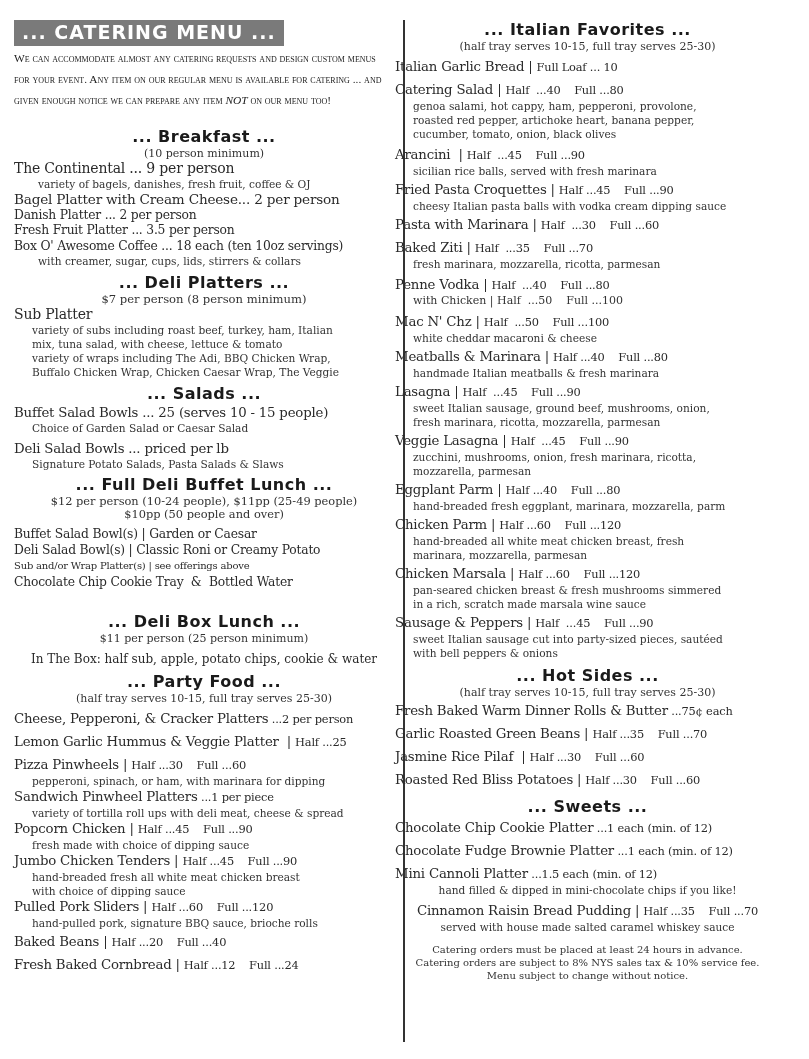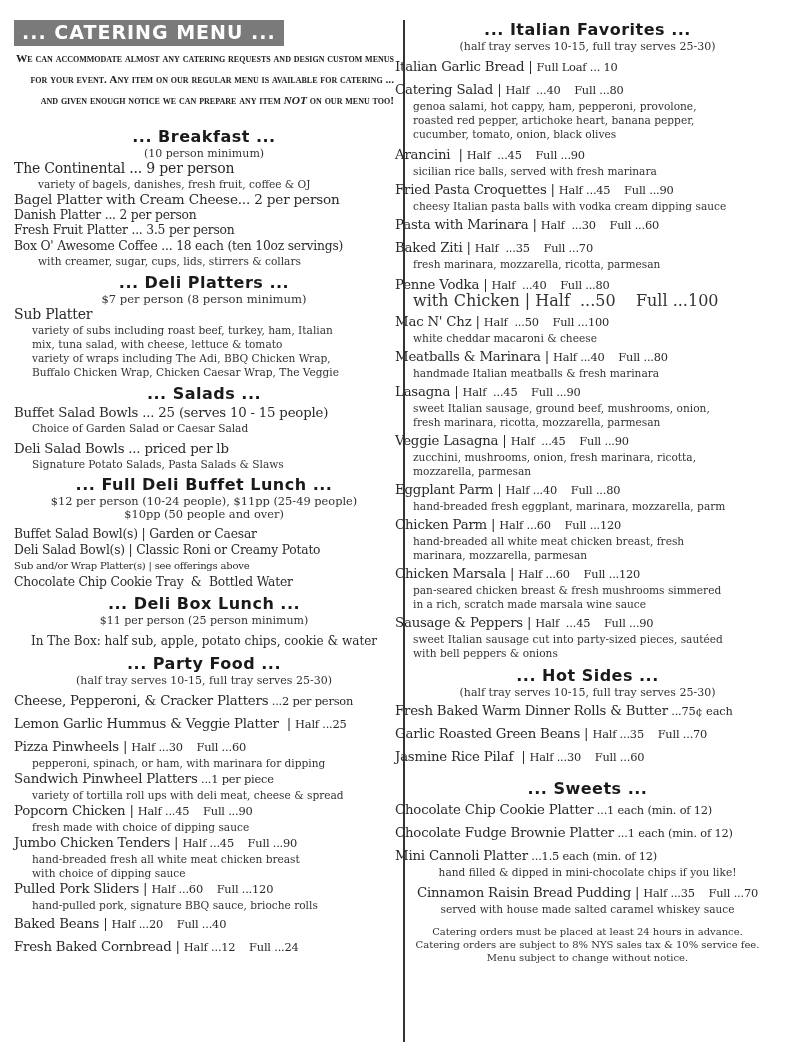--- a/index.html
+++ b/index.html
@@ -4,21 +4,21 @@
 <style>
   html, body { margin: 0; padding: 0; background: #ffffff; }
   body { width: 809px; height: 1059px; position: relative; overflow: hidden; color: #2a2a2a; font-family: "DejaVu Serif", serif; }
   .col { position: absolute; top: 0; }
   .col-left { left: 14px; width: 380px; }
   .col-right { left: 395px; width: 385px; }
   .divider { position: absolute; left: 403px; top: 20px; width: 2px; height: 1022px; background: #333; }
 
   .banner-wrap { margin-top: 20px; }
   .banner { display: inline-block; background: #7a7a7a; color: #fff; font-family: "DejaVu Sans", sans-serif; font-weight: bold; font-size: 19px; letter-spacing: 1px; padding: 1px 8px 2px 8px; line-height: 23px; }
-  .intro { text-align: right; font-family: "Liberation Serif", serif; font-variant: small-caps; font-weight: bold; font-size: 11.4px; line-height: 21px; margin: 2px 0 16px 0; color: #222; }
+  .intro { text-align: left; font-family: "Liberation Serif", serif; font-variant: small-caps; font-weight: normal; font-size: 11.4px; line-height: 21px; margin: 2px 0 16px 0; color: #222; }
   .intro em { font-style: italic; }
 
   .sec-title { text-align: center; font-family: "DejaVu Sans", sans-serif; font-weight: bold; font-size: 16px; line-height: 20px; color: #1a1a1a; letter-spacing: 0.5px; }
   .sec-sub { text-align: center; font-size: 11px; line-height: 13px; color: #333; }
   .item { font-size: 13.3px; line-height: 17px; color: #2a2a2a; letter-spacing: -0.2px; }
   .item .price { font-size: 11.4px; }
   .desc { font-size: 10.6px; line-height: 14px; padding-left: 18px; color: #333; }
   .desc.center { padding-left: 0; text-align: center; }
   .gap { height: 5px; }
   .center { text-align: center; }
@@ -70,21 +70,21 @@
     <div class="sec-title">... Full Deli Buffet Lunch ...</div>
     <div class="sec-sub" style="font-size:11.4px">$12 per person (10-24 people), $11pp (25-49 people)</div>
     <div class="sec-sub" style="font-size:11.4px">$10pp (50 people and over)</div>
     <div style="height:5px"></div>
     <div class="item" style="font-size:12.3px;line-height:16px">Buffet Salad Bowl(s) | Garden or Caesar</div>
     <div class="item" style="font-size:12.3px;line-height:16px">Deli Salad Bowl(s) | Classic Roni or Creamy Potato</div>
     <div class="item" style="font-size:10px;line-height:16px">Sub and/or Wrap Platter(s) | see offerings above</div>
     <div class="item" style="font-size:12.3px;line-height:16px;white-space:pre">Chocolate Chip Cookie Tray  &amp;  Bottled Water</div>
   </div>
 
-  <div style="margin-top:4px">
+  <div style="margin-top:22px">
     <div class="sec-title">... Deli Box Lunch ...</div>
     <div class="sec-sub" style="font-size:11px">$11 per person (25 person minimum)</div>
     <div class="center" style="font-size:12px;line-height:16px;margin-top:6px">In The Box: half sub, apple, potato chips, cookie &amp; water</div>
   </div>
 
   <div style="margin-top:5px">
     <div class="sec-title">... Party Food ...</div>
     <div class="sec-sub">(half tray serves 10-15, full tray serves 25-30)</div>
     <div class="gap"></div>
     <div class="item"><span>Cheese, Pepperoni, &amp; Cracker Platters</span><span class="price"> ...2 per person</span></div>
@@ -126,21 +126,21 @@
     <div class="gap" style="height:3px"></div>
     <div class="item" style="white-space:pre"><span>Fried Pasta Croquettes | </span><span class="price">Half ...45    Full ...90</span></div>
     <div class="desc">cheesy Italian pasta balls with vodka cream dipping sauce</div>
     <div class="gap" style="height:3px"></div>
     <div class="item" style="white-space:pre"><span>Pasta with Marinara | </span><span class="price">Half  ...30    Full ...60</span></div>
     <div class="gap"></div>
     <div class="item" style="white-space:pre"><span>Baked Ziti | </span><span class="price">Half  ...35    Full ...70</span></div>
     <div class="desc">fresh marinara, mozzarella, ricotta, parmesan</div>
     <div class="gap"></div>
     <div class="item" style="white-space:pre"><span>Penne Vodka | </span><span class="price">Half  ...40    Full ...80</span></div>
-    <div class="desc" style="font-size:16px;white-space:pre"><span>with Chicken | </span><span>Half  ...50    Full ...100</span></div>
+    <div class="desc" style="font-size:11px;white-space:pre"><span>with Chicken | </span><span>Half  ...50    Full ...100</span></div>
     <div class="gap"></div>
     <div class="item" style="white-space:pre"><span>Mac N' Chz | </span><span class="price">Half  ...50    Full ...100</span></div>
     <div class="desc">white cheddar macaroni &amp; cheese</div>
     <div class="gap" style="height:3px"></div>
     <div class="item" style="white-space:pre"><span>Meatballs &amp; Marinara | </span><span class="price">Half ...40    Full ...80</span></div>
     <div class="desc">handmade Italian meatballs &amp; fresh marinara</div>
     <div class="gap" style="height:3px"></div>
     <div class="item" style="white-space:pre"><span>Lasagna | </span><span class="price">Half  ...45    Full ...90</span></div>
     <div class="desc">sweet Italian sausage, ground beef, mushrooms, onion,</div>
     <div class="desc">fresh marinara, ricotta, mozzarella, parmesan</div>
@@ -167,20 +167,21 @@
 
   <div style="margin-top:6px">
     <div class="sec-title">... Hot Sides ...</div>
     <div class="sec-sub">(half tray serves 10-15, full tray serves 25-30)</div>
     <div class="item" style="margin-top:3px"><span>Fresh Baked Warm Dinner Rolls &amp; Butter</span><span class="price"> ...75¢ each</span></div>
     <div class="gap"></div>
     <div class="item" style="white-space:pre"><span>Garlic Roasted Green Beans | </span><span class="price">Half ...35    Full ...70</span></div>
     <div class="gap"></div>
     <div class="item" style="white-space:pre"><span>Jasmine Rice Pilaf  | </span><span class="price">Half ...30    Full ...60</span></div>
     <div class="gap"></div>
+    <div class="item" style="white-space:pre"><span>Roasted Red Bliss Potatoes | </span><span class="price">Half ...30    Full ...60</span></div>
   </div>
 
   <div style="margin-top:8px">
     <div class="sec-title">... Sweets ...</div>
     <div class="item" style="margin-top:2px"><span>Chocolate Chip Cookie Platter</span><span class="price"> ...1 each (min. of 12)</span></div>
     <div class="gap"></div>
     <div class="item"><span>Chocolate Fudge Brownie Platter</span><span class="price"> ...1 each (min. of 12)</span></div>
     <div class="gap"></div>
     <div class="item"><span>Mini Cannoli Platter</span><span class="price"> ...1.5 each (min. of 12)</span></div>
     <div class="desc center">hand filled &amp; dipped in mini-chocolate chips if you like!</div>

